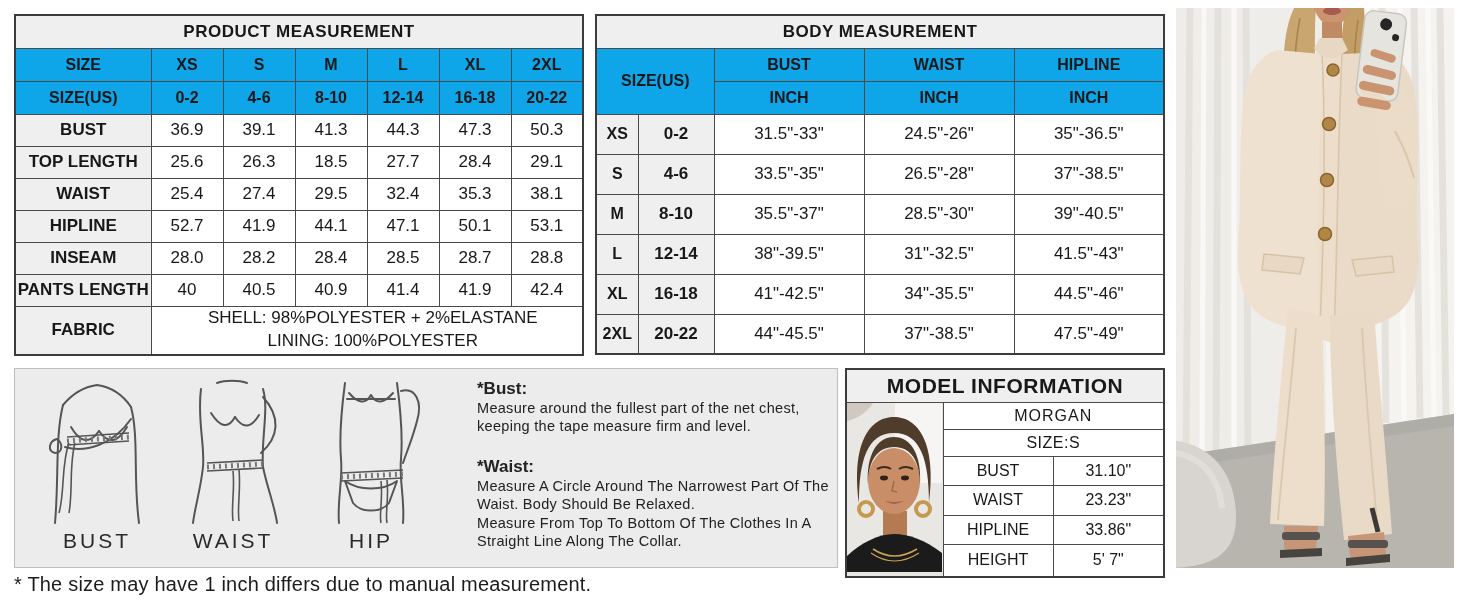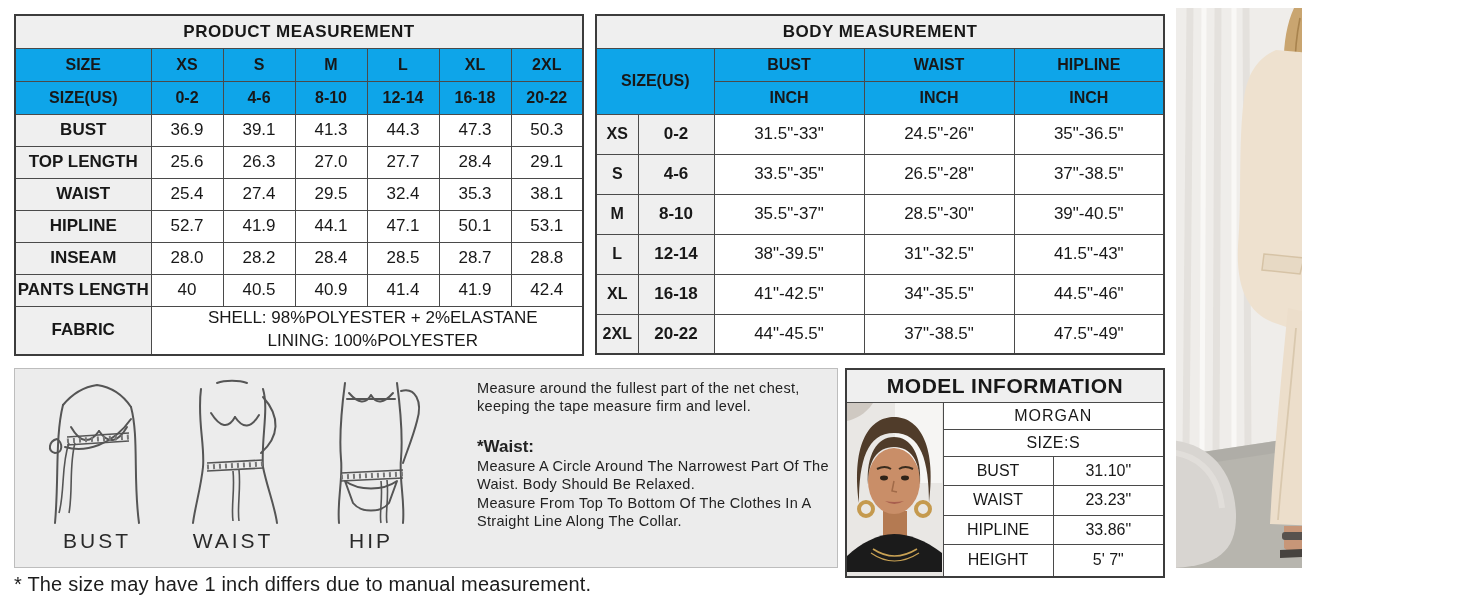--- a/index.html
+++ b/index.html
@@ -1,17 +1,17 @@
 <!DOCTYPE html>
 <html><head>
 <meta charset="utf-8">
 <style>
   * { box-sizing: border-box; margin: 0; padding: 0; }
   html,body { width:1464px; height:600px; background:#ffffff; font-family:"Liberation Sans",sans-serif; }
-  .page { position:relative; width:1302px; height:600px; background:#ffffff; overflow:hidden; }
+  .page { position:relative; width:1464px; height:600px; background:#ffffff; overflow:hidden; }
 
   
   table.mtab { border-collapse:collapse; table-layout:fixed; background:#ffffff; color:#181818;
                border:2px solid #3c3c3c; }
   table.mtab td { border:1px solid #4a4a4a; text-align:center; vertical-align:middle;
                   font-size:17px; overflow:hidden; white-space:nowrap; }
   td.title { background:#efefef; font-size:22px; font-weight:bold; letter-spacing:.5px; }
   td.lab   { background:#efefef; font-weight:bold; font-size:15px; }
   tr.hdr td{ background:#0ea5e9; font-weight:bold; font-size:16px; }
   td.val   { background:#ffffff; font-weight:normal; }
@@ -99,21 +99,21 @@
       <td class="val">39.1</td>
       <td class="val">41.3</td>
       <td class="val">44.3</td>
       <td class="val">47.3</td>
       <td class="val">50.3</td>
     </tr>
     <tr class="h32">
       <td class="lab">TOP LENGTH</td>
       <td class="val">25.6</td>
       <td class="val">26.3</td>
-      <td class="val">27.0</td>
+      <td class="val">18.5</td>
       <td class="val">27.7</td>
       <td class="val">28.4</td>
       <td class="val">29.1</td>
     </tr>
     <tr class="h32">
       <td class="lab">WAIST</td>
       <td class="val">25.4</td>
       <td class="val">27.4</td>
       <td class="val">29.5</td>
       <td class="val">32.4</td>
@@ -266,20 +266,21 @@
         <path class="tape" d="M80,102 C82,120 78,136 80,144 M86,101 C88,120 84,136 86,144"></path>
         <path class="ln" d="M100,12 C114,8 122,22 116,42 C112,58 106,72 102,84"></path>
       </svg>
     </div>
 
     <div class="figure-label lb1">BUST</div>
     <div class="figure-label lb2">WAIST</div>
     <div class="figure-label lb3">HIP</div>
 
     <div class="instructions">
+      <div class="instr-title" style="margin-top:0">*Bust:</div>
       <div class="instr-text">Measure around the fullest part of the net chest, keeping the tape measure firm and level.</div>
       <div class="instr-title" style="margin-top:22px">*Waist:</div>
       <div class="instr-text">Measure A Circle Around The Narrowest Part Of The Waist. Body Should Be Relaxed.</div>
       <div class="instr-text">Measure From Top To Bottom Of The Clothes In A Straight Line Along The Collar.</div>
     </div>
   </div>
 
   <div class="model-panel">
     <table class="model">
       <colgroup>

